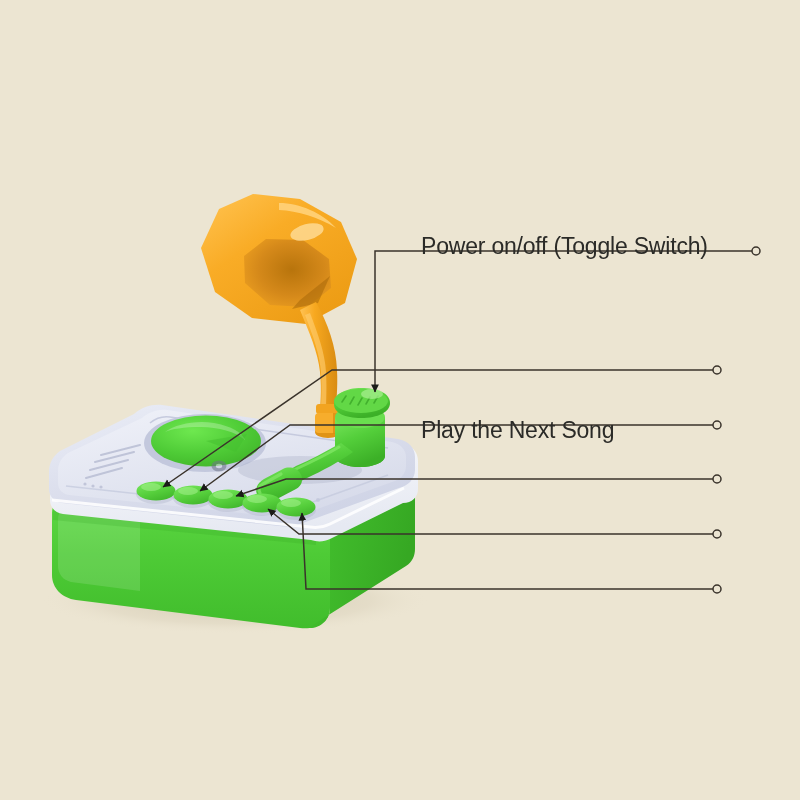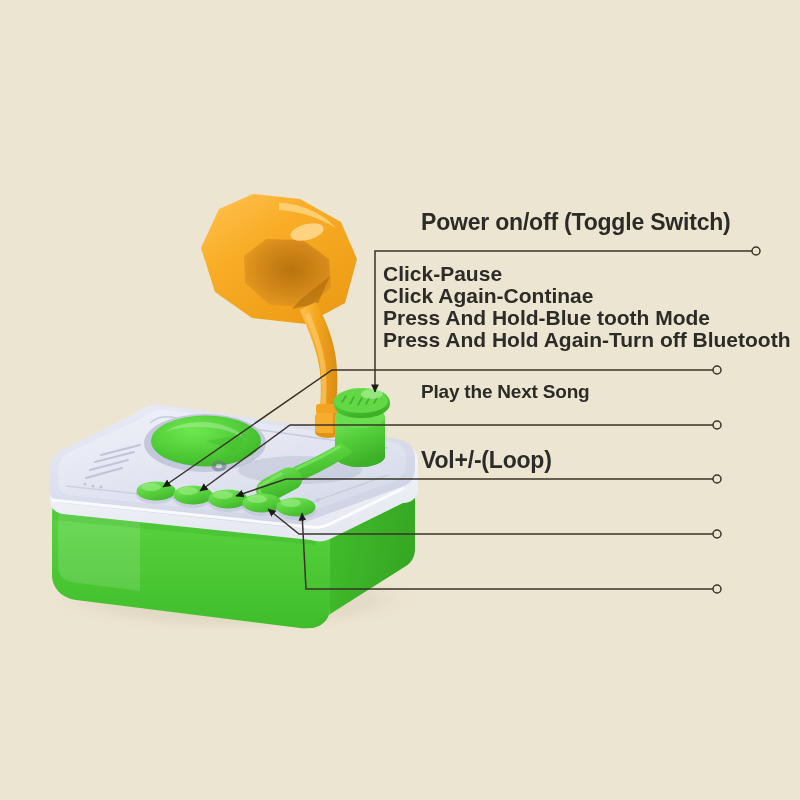--- a/index.html
+++ b/index.html
@@ -10,27 +10,28 @@
   }
   #stage{
     position:relative;width:800px;height:800px;
     background:#ece5d2;
   }
 
   
   .callout-label{
     position:absolute;
     color:#2b2b28;
-    font-weight:700;
+    font-weight:400;
     letter-spacing:-0.2px;
     white-space:nowrap;
     line-height:1.05;
+    margin-top:24px;
   }
   .lbl-power      {left:421px; top:210px; font-size:23px;}
-  .lbl-next       {left:421px; top:382px; font-size:19px;}
+  .lbl-next       {left:421px; top:394px; font-size:23px;}
   .lbl-vol        {left:421px; top:448px; font-size:23px;}
   .lbl-playrec    {left:421px; top:502px; font-size:23px;}
   .lbl-startrec   {left:421px; top:557px; font-size:23px;}
 
   .bt-block{
     position:absolute;left:383px;top:263px;
     font-size:21px;font-weight:700;color:#2b2b28;
     line-height:22px;white-space:nowrap;
   }
   .bt-block div{height:22px;}
@@ -340,26 +341,19 @@
       <path d="M713,534 L299,534 L268,509" marker-end="url(#arrowHead)"></path>
       <circle cx="717" cy="534" r="4" fill="#ece5d2" stroke="#3a332b" stroke-width="1.5"></circle>
 
       <path d="M713,589 L306,589 L302,513" marker-end="url(#arrowHead)"></path>
       <circle cx="717" cy="589" r="4" fill="#ece5d2" stroke="#3a332b" stroke-width="1.5"></circle>
     </g>
   </svg>
 
   <div class="callout-label lbl-power">Power on/off (Toggle Switch)</div>
 
-  <div class="bt-block">
-    <div>Click-Pause</div>
-    <div>Click Again-Continae</div>
-    <div>Press And Hold-Blue tooth Mode</div>
-    <div>Press And Hold Again-Turn off Bluetooth</div>
-  </div>
 
   <div class="callout-label lbl-next">Play the Next Song</div>
 
-  <div class="callout-label lbl-vol">Vol+/-(Loop)</div>
 
 
 
 </div>
 
 </body></html>

